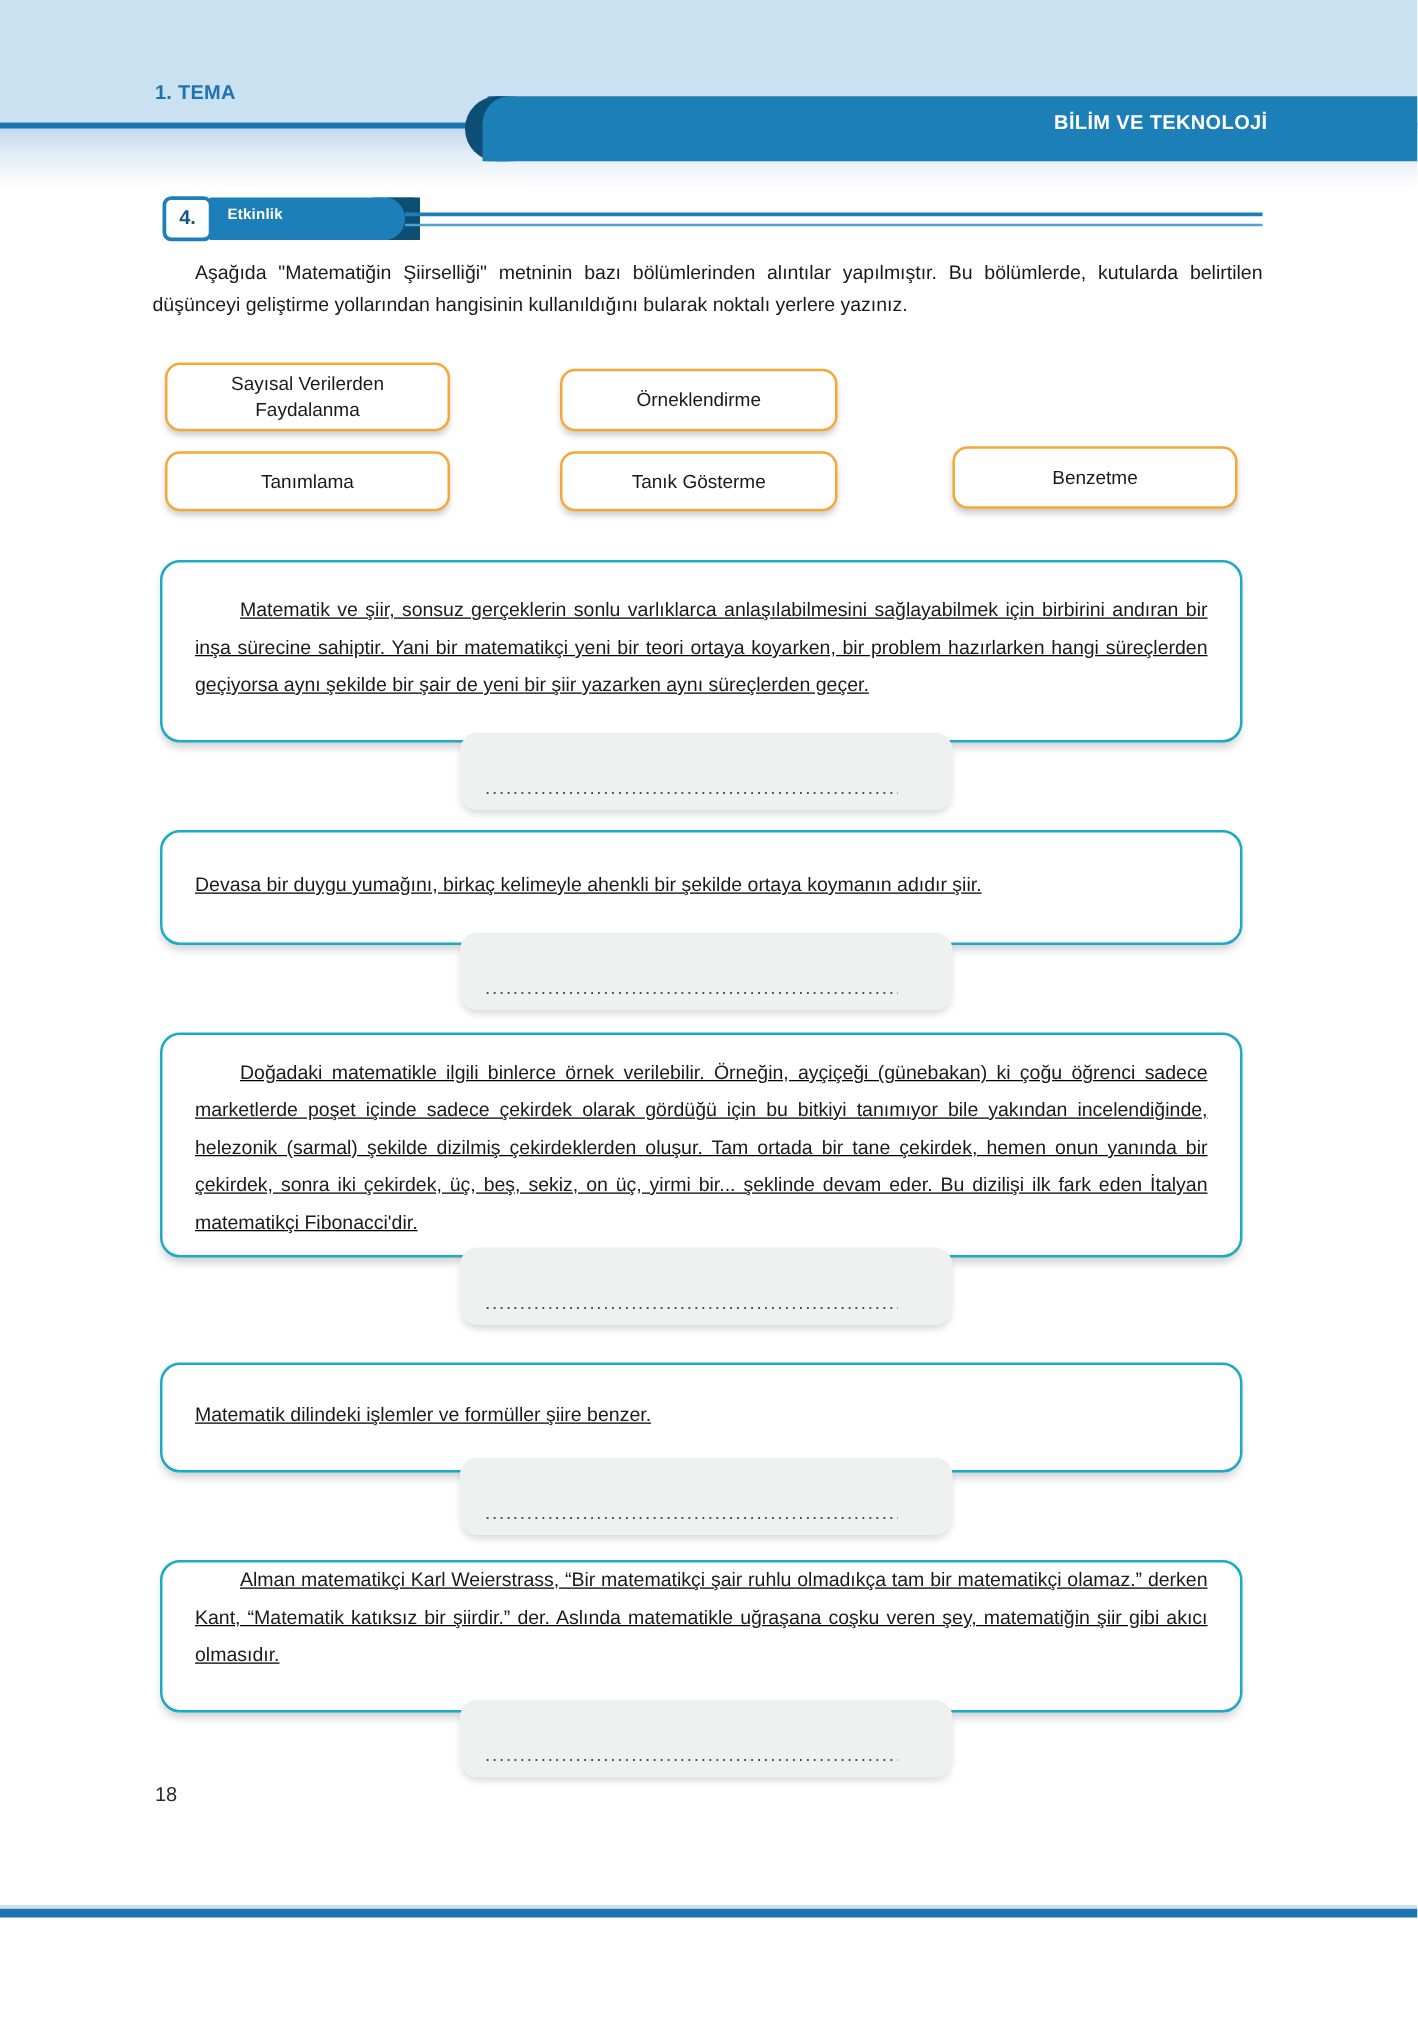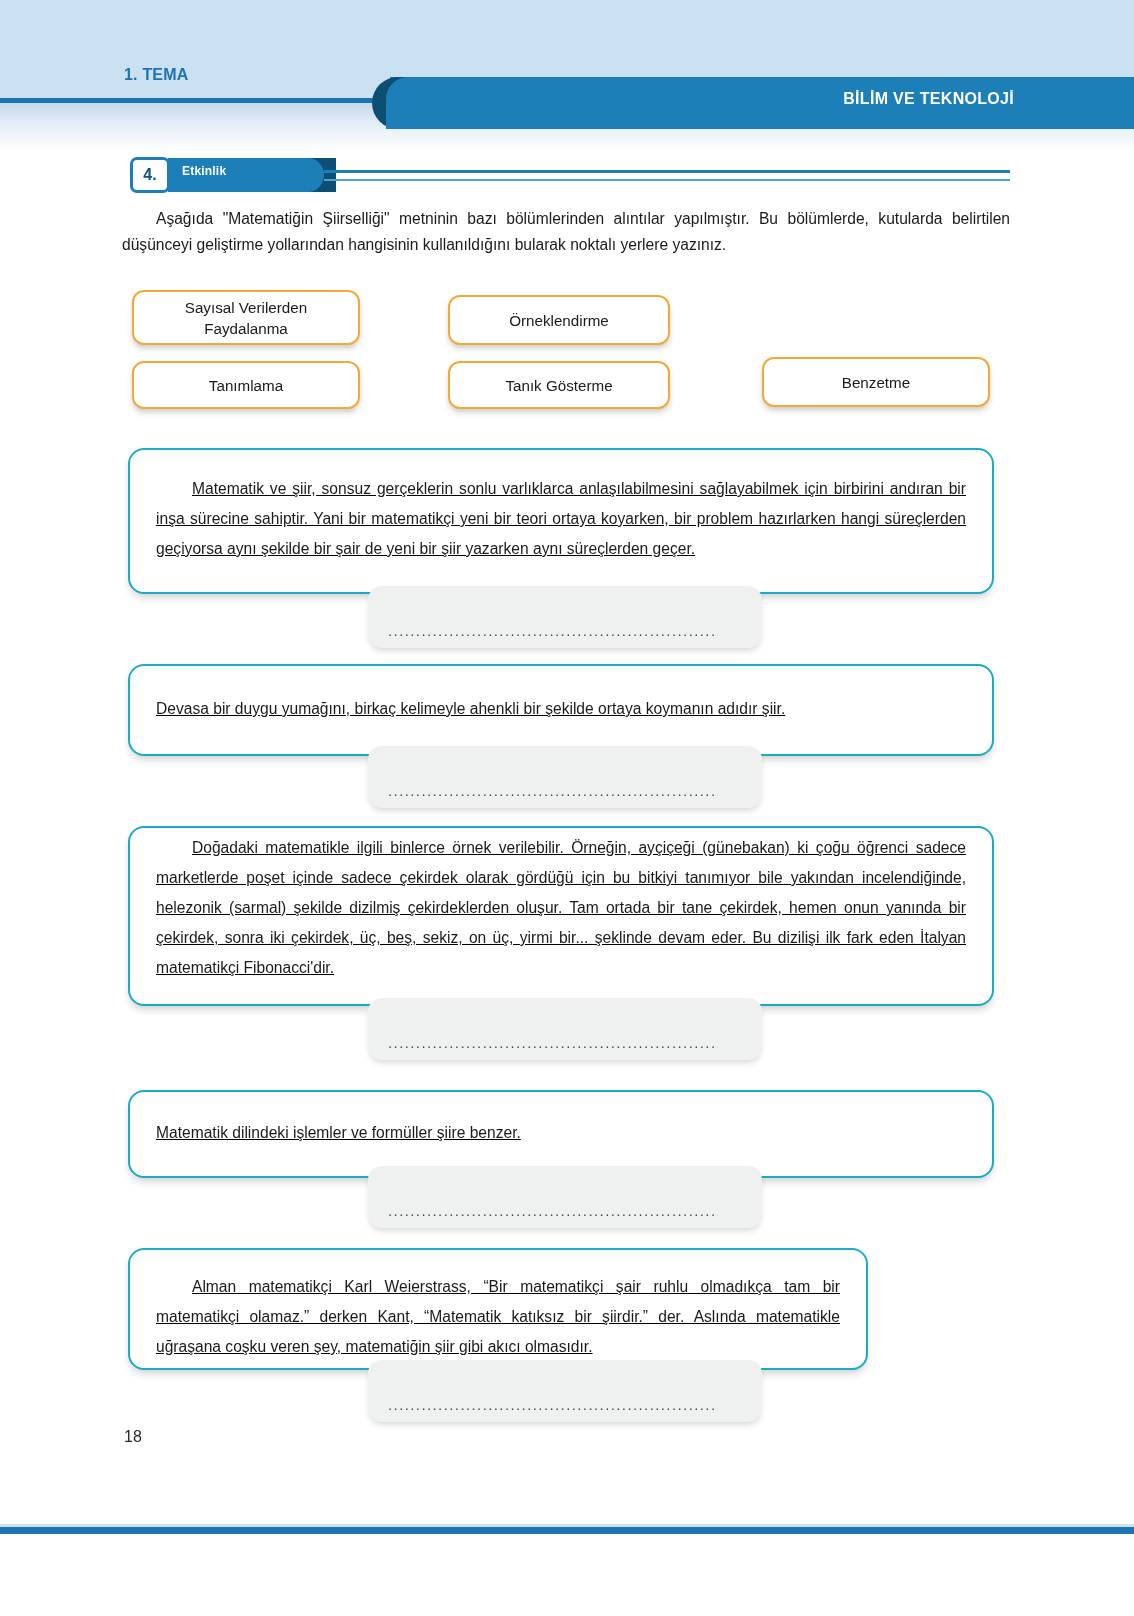--- a/index.html
+++ b/index.html
@@ -226,27 +226,27 @@
     width: 330px;
   }
 
   
   .blk-0 { left: 128px; top: 448px;  width: 866px; height: 146px; padding-top: 24px; }
   .ans-0 { left: 368px; top: 586px;  width: 394px; height: 62px; }
 
   .blk-1 { left: 128px; top: 664px;  width: 866px; height: 92px;  padding-top: 28px; }
   .ans-1 { left: 368px; top: 746px;  width: 394px; height: 62px; }
 
-  .blk-2 { left: 128px; top: 826px;  width: 866px; height: 180px; padding-top: 5px; }
+  .blk-2 { left: 128px; top: 826px;  width: 866px; height: 180px; padding-top: 16px; }
   .ans-2 { left: 368px; top: 998px;  width: 394px; height: 62px; }
 
   .blk-3 { left: 128px; top: 1090px; width: 866px; height: 88px;  padding-top: 26px; }
   .ans-3 { left: 368px; top: 1166px; width: 394px; height: 62px; }
 
-  .blk-4 { left: 128px; top: 1248px; width: 740px; height: 122px; padding-top: 22px; }
+  .blk-4 { left: 128px; top: 1248px; width: 866px; height: 122px; }
   .ans-4 { left: 368px; top: 1360px; width: 394px; height: 62px; }
 
   
   .page-number {
     position: absolute;
     left: 124px; top: 1428px;
     font-size: 16px;
     color: #2a2a2a;
   }
   .footer-rule-light {

